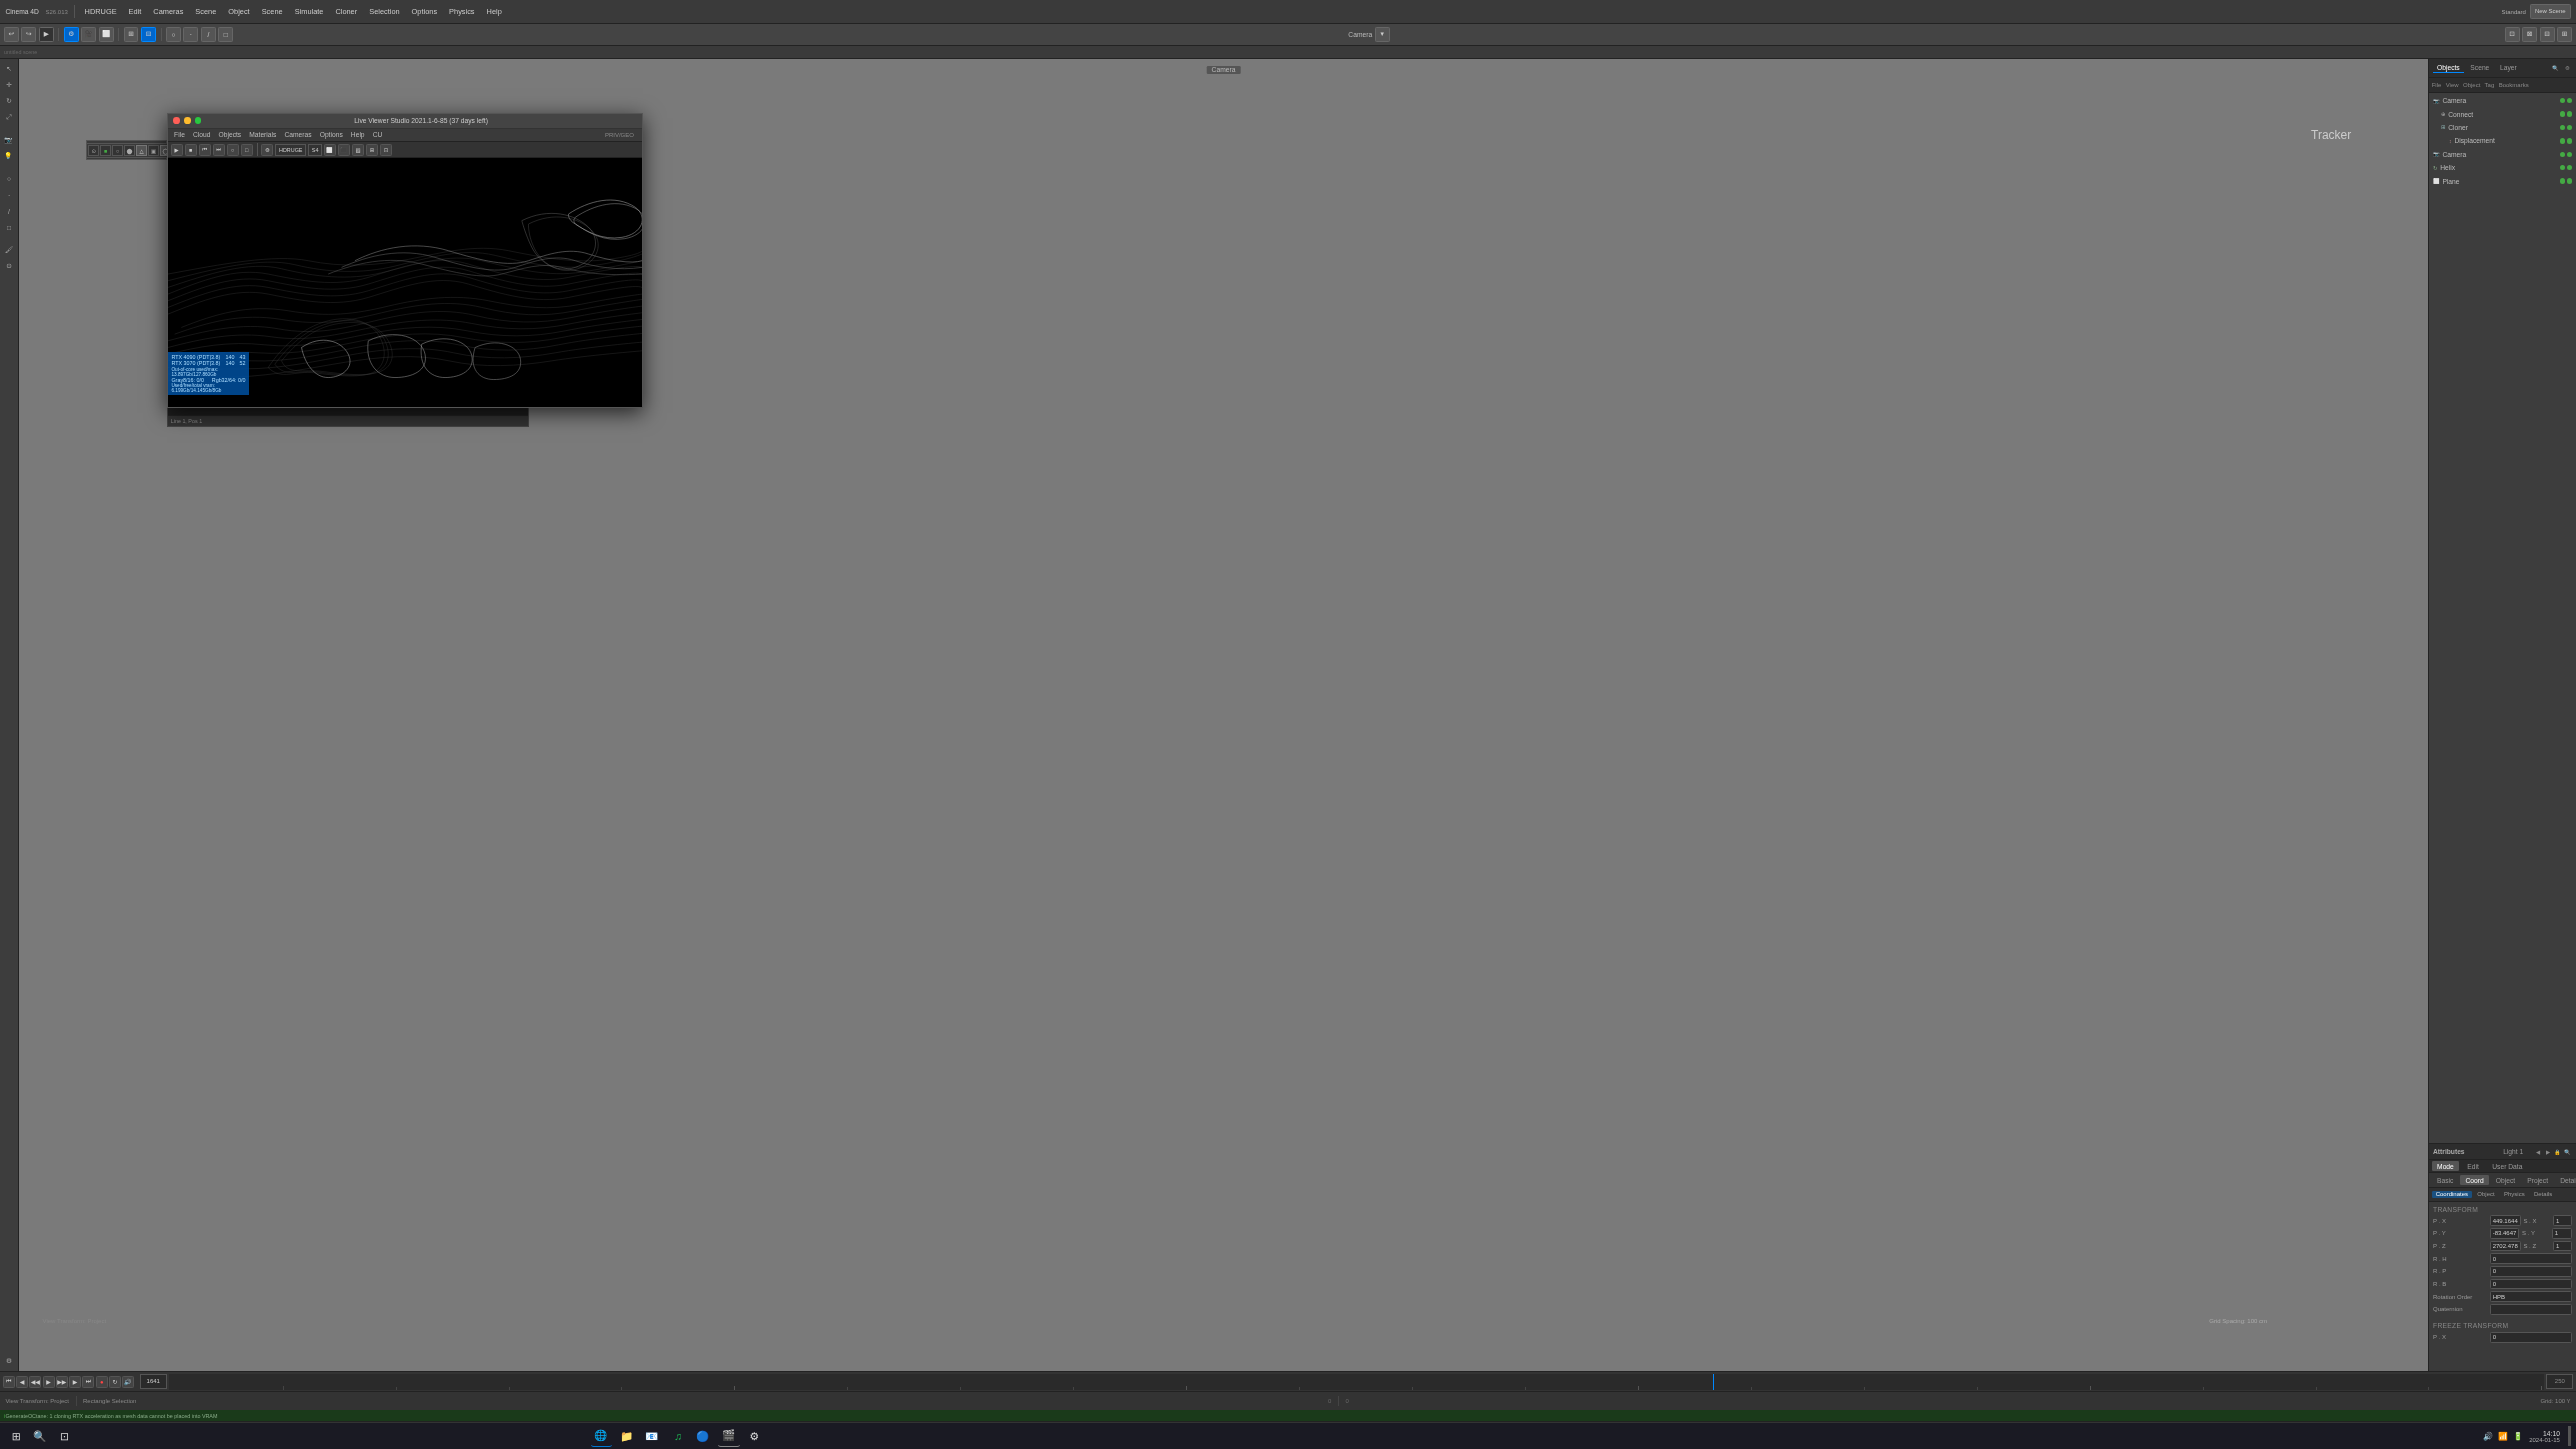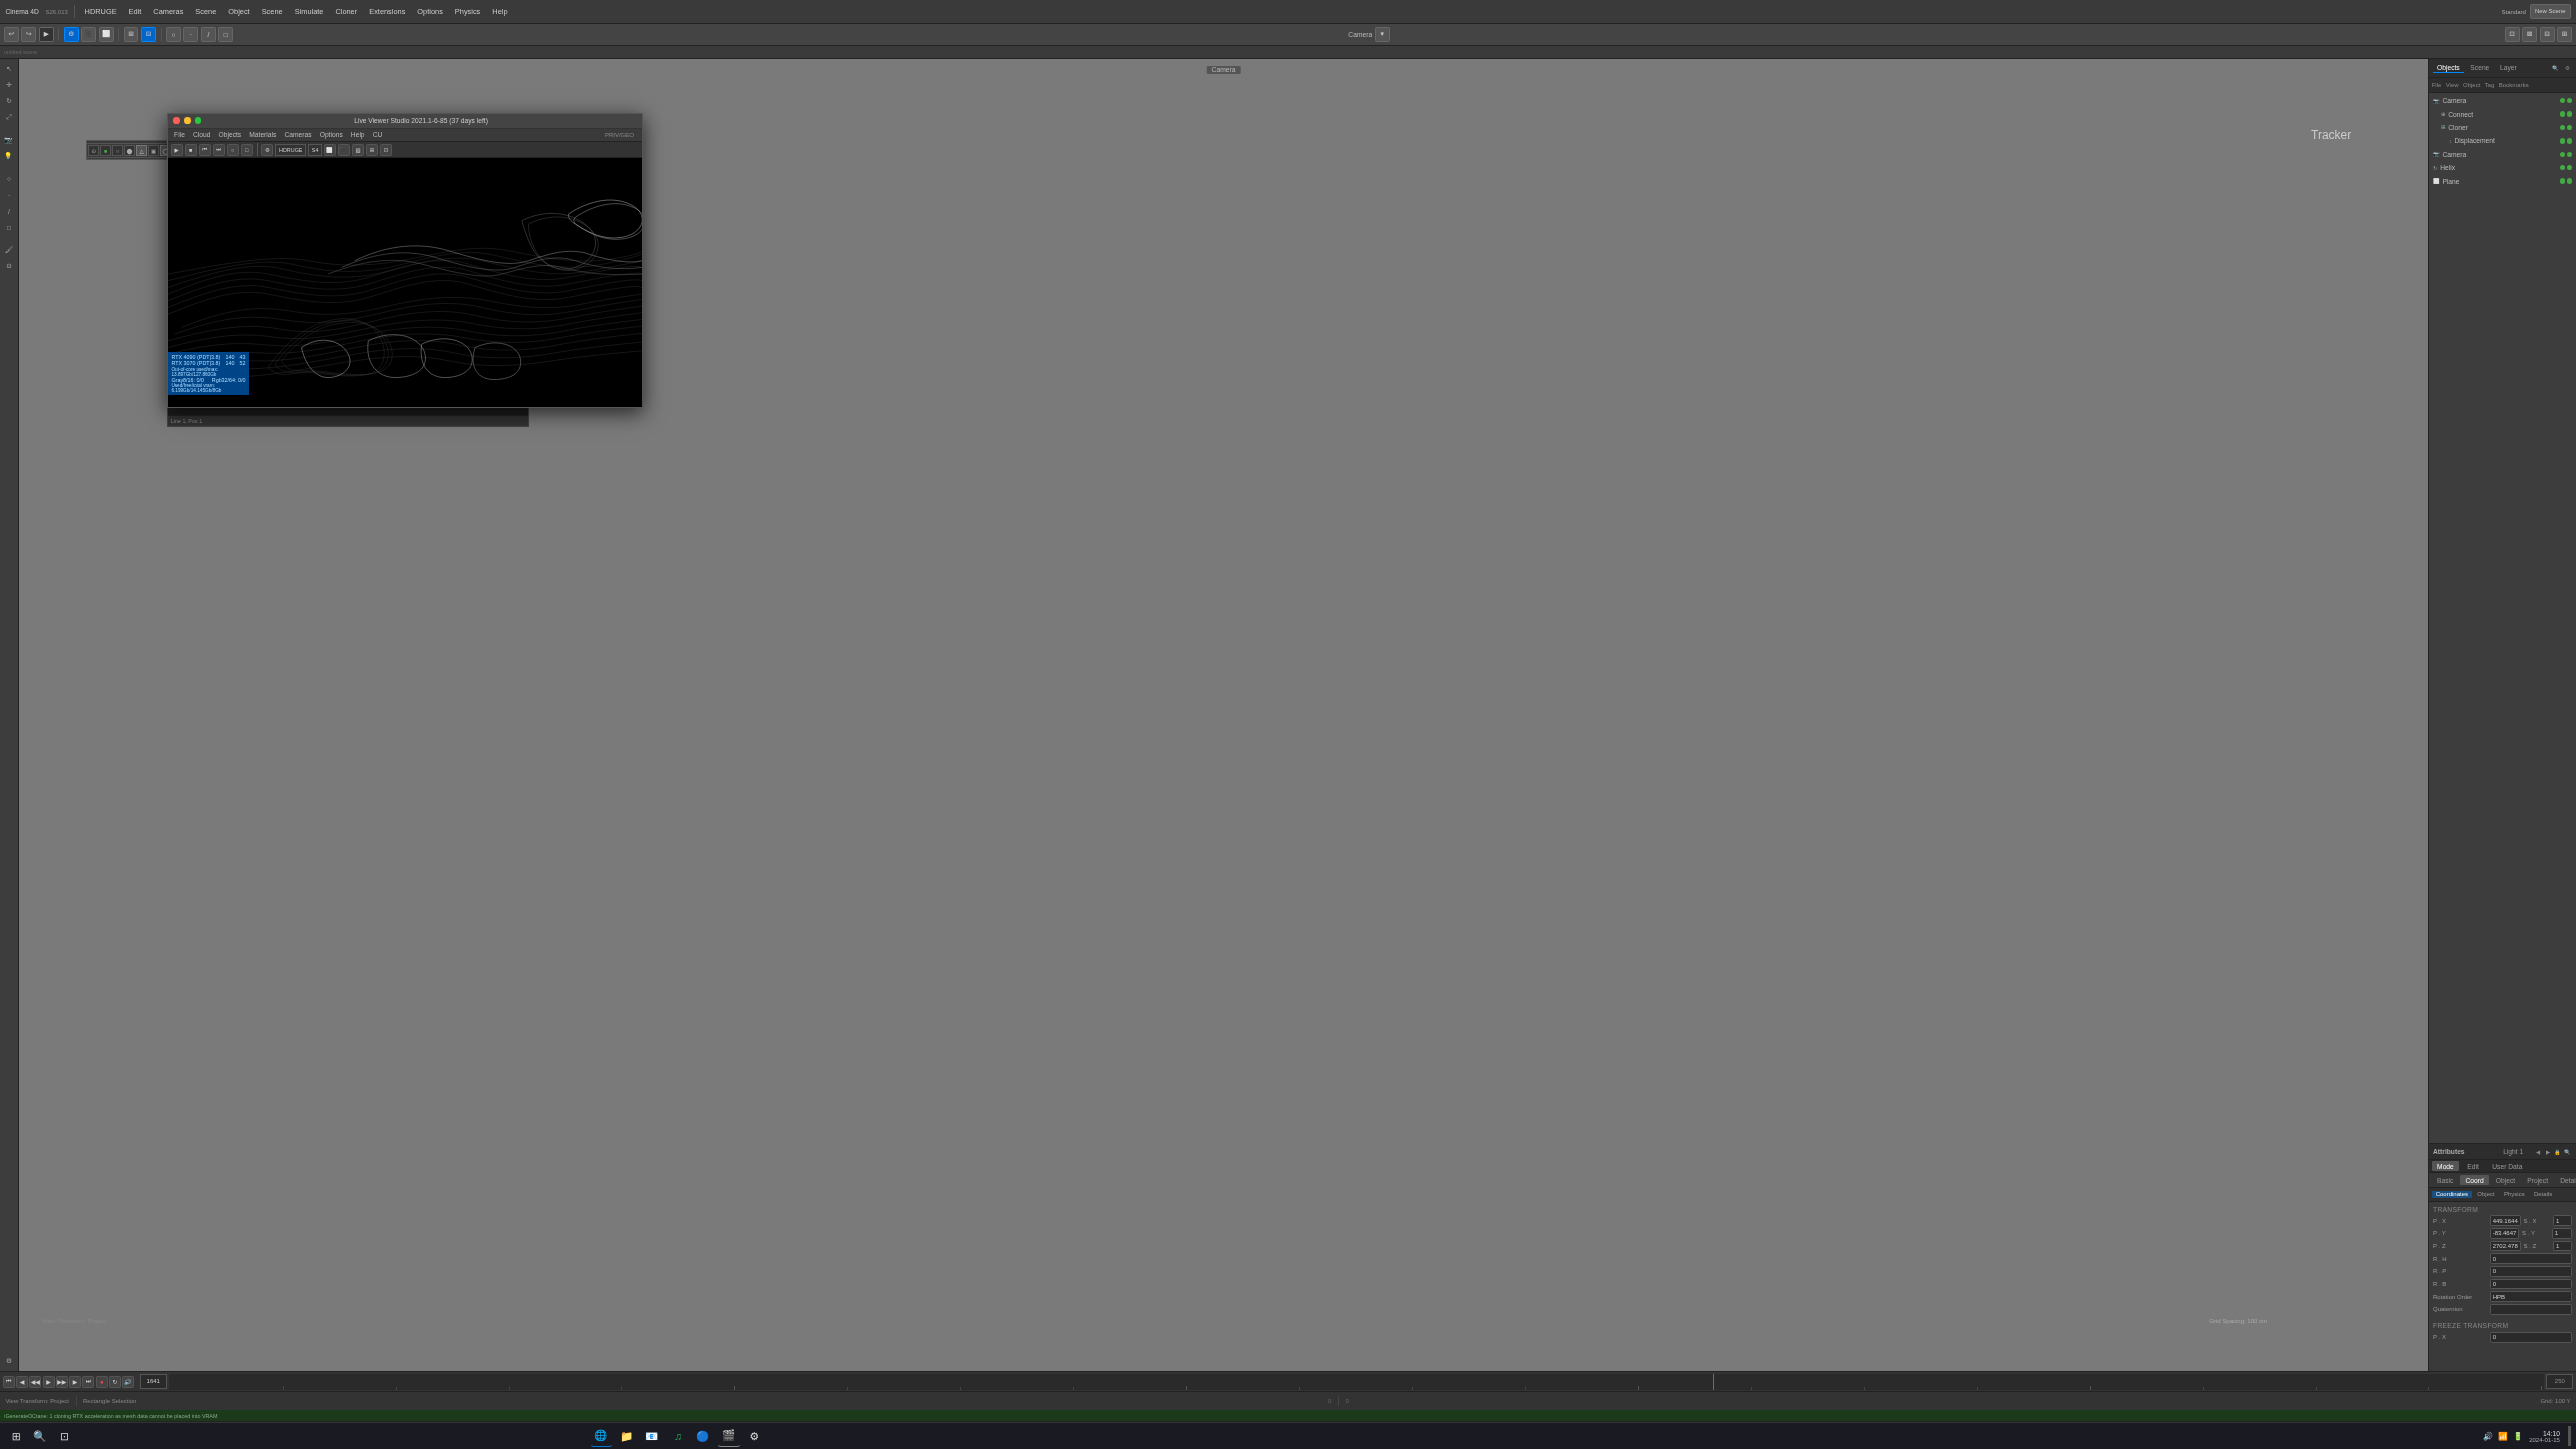--- a/index.html
+++ b/index.html
@@ -689,21 +689,21 @@
     <span style="color:#888;font-size:6px;">S26.013</span>
     <div class="toolbar-sep"></div>
     <span class="menu-item">HDRUGE</span>
     <span class="menu-item">Edit</span>
     <span class="menu-item">Cameras</span>
     <span class="menu-item">Scene</span>
     <span class="menu-item">Object</span>
     <span class="menu-item">Scene</span>
     <span class="menu-item">Simulate</span>
     <span class="menu-item">Cloner</span>
-    <span class="menu-item">Extensions</span>
+    <span class="menu-item">Selection</span>
     <span class="menu-item">Options</span>
     <span class="menu-item">Physics</span>
     <span class="menu-item">Help</span>
     <div style="flex:1"></div>
     <span style="font-size:6px;color:#aaa;">Standard</span>
     <div class="toolbar-btn" style="width:auto;padding:0 4px;font-size:6px;">New Scene</div>
   </div>
 
   <div class="top-toolbar">
 

